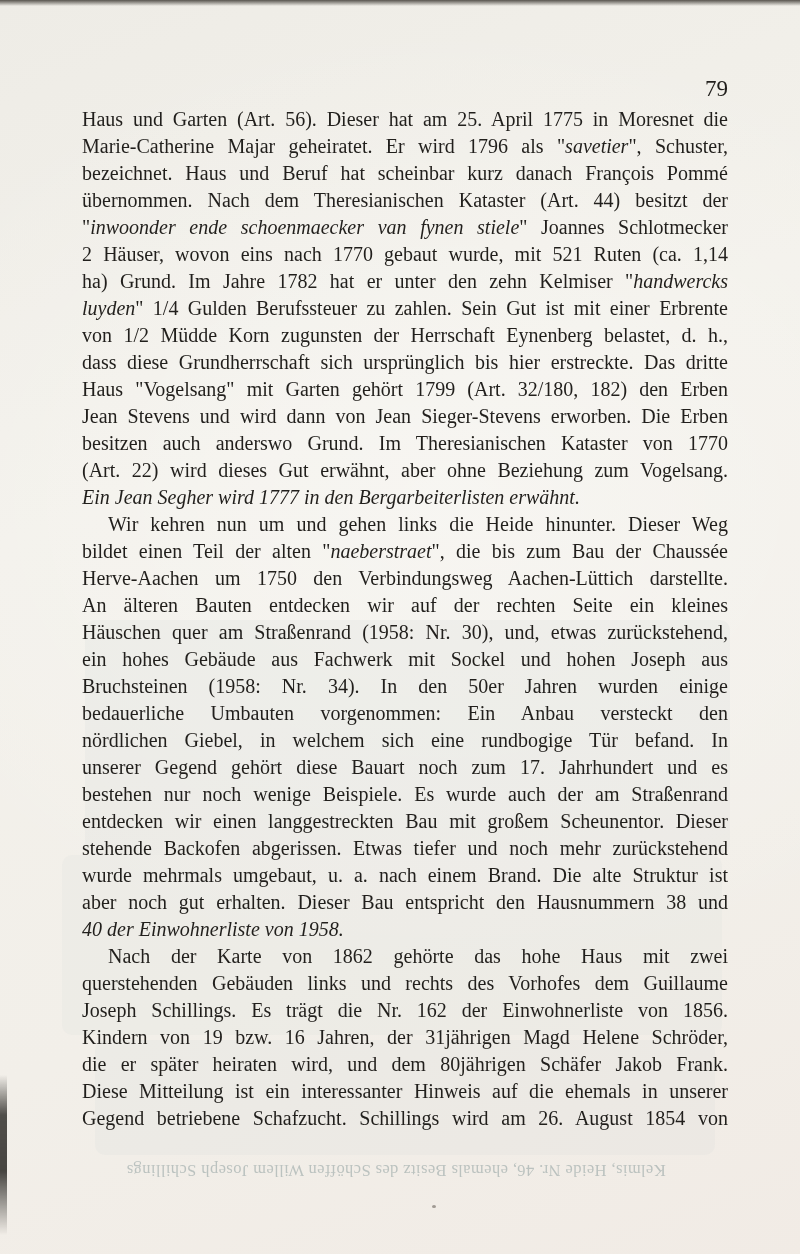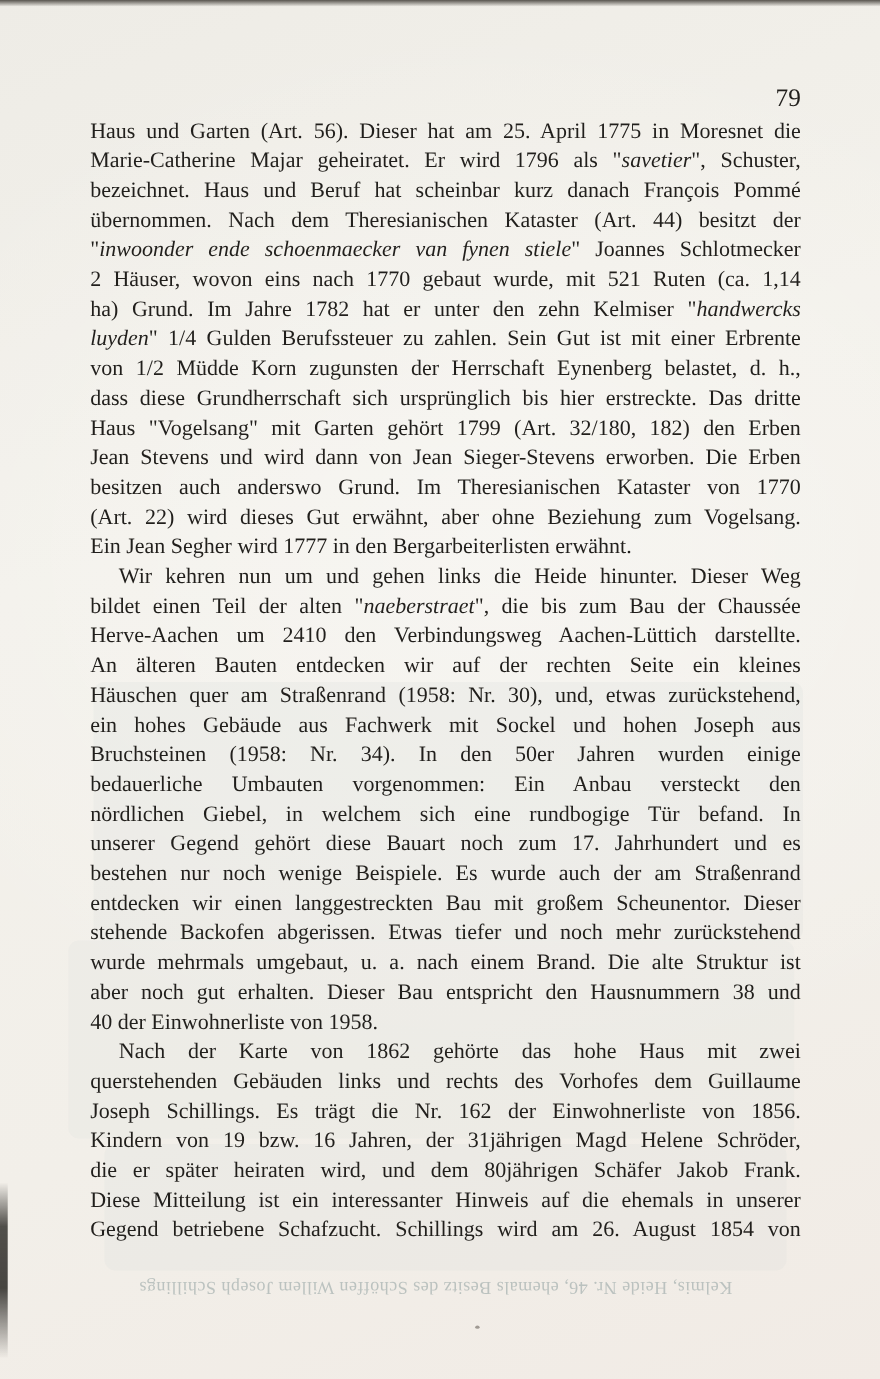--- a/index.html
+++ b/index.html
@@ -38,21 +38,21 @@
   .text-block {
     position: absolute; left: 64px; top: 106px; width: 664px;
     font-size: 20px;
   }
   .line {
     height: 27px; line-height: 27px; white-space: normal;
     text-align: justify; text-align-last: justify;
     overflow: hidden;
     margin-left: 18px;
   }
-  .line.flush { text-align-last: left; }
+  .line.flush { text-align-last: left; font-style: italic; }
   .line.indent { padding-left: 26px; }
   .it { font-style: italic; }
   .ghost-caption {
     position: absolute; left: 64px; top: 1160px; width: 664px;
     transform: rotate(180deg);
     font-size: 16.5px; letter-spacing: 0.4px; text-align: center;
     color: rgba(142,158,158,0.55);
     filter: blur(0.7px);
   }
   .speck {
@@ -81,21 +81,21 @@
       <div class="line"><span class="it">luyden</span><span>" 1/4 Gulden Berufssteuer zu zahlen. Sein Gut ist mit einer Erbrente</span></div>
       <div class="line"><span>von 1/2 Müdde Korn zugunsten der Herrschaft Eynenberg belastet, d. h.,</span></div>
       <div class="line"><span>dass diese Grundherrschaft sich ursprünglich bis hier erstreckte. Das dritte</span></div>
       <div class="line"><span>Haus "Vogelsang" mit Garten gehört 1799 (Art. 32/180, 182) den Erben</span></div>
       <div class="line"><span>Jean Stevens und wird dann von Jean Sieger-Stevens erworben. Die Erben</span></div>
       <div class="line"><span>besitzen auch anderswo Grund. Im Theresianischen Kataster von 1770</span></div>
       <div class="line"><span>(Art. 22) wird dieses Gut erwähnt, aber ohne Beziehung zum Vogelsang.</span></div>
       <div class="line flush"><span>Ein Jean Segher wird 1777 in den Bergarbeiterlisten erwähnt.</span></div>
       <div class="line indent"><span>Wir kehren nun um und gehen links die Heide hinunter. Dieser Weg</span></div>
       <div class="line"><span>bildet einen Teil der alten "</span><span class="it">naeberstraet</span><span>", die bis zum Bau der Chaussée</span></div>
-      <div class="line"><span>Herve-Aachen um 2410 den Verbindungsweg Aachen-Lüttich darstellte.</span></div>
+      <div class="line"><span>Herve-Aachen um 1750 den Verbindungsweg Aachen-Lüttich darstellte.</span></div>
       <div class="line"><span>An älteren Bauten entdecken wir auf der rechten Seite ein kleines</span></div>
       <div class="line"><span>Häuschen quer am Straßenrand (1958: Nr. 30), und, etwas zurückstehend,</span></div>
       <div class="line"><span>ein hohes Gebäude aus Fachwerk mit Sockel und hohen Joseph aus</span></div>
       <div class="line"><span>Bruchsteinen (1958: Nr. 34). In den 50er Jahren wurden einige</span></div>
       <div class="line"><span>bedauerliche Umbauten vorgenommen: Ein Anbau versteckt den</span></div>
       <div class="line"><span>nördlichen Giebel, in welchem sich eine rundbogige Tür befand. In</span></div>
       <div class="line"><span>unserer Gegend gehört diese Bauart noch zum 17. Jahrhundert und es</span></div>
       <div class="line"><span>bestehen nur noch wenige Beispiele. Es wurde auch der am Straßenrand</span></div>
       <div class="line"><span>entdecken wir einen langgestreckten Bau mit großem Scheunentor. Dieser</span></div>
       <div class="line"><span>stehende Backofen abgerissen. Etwas tiefer und noch mehr zurückstehend</span></div>

